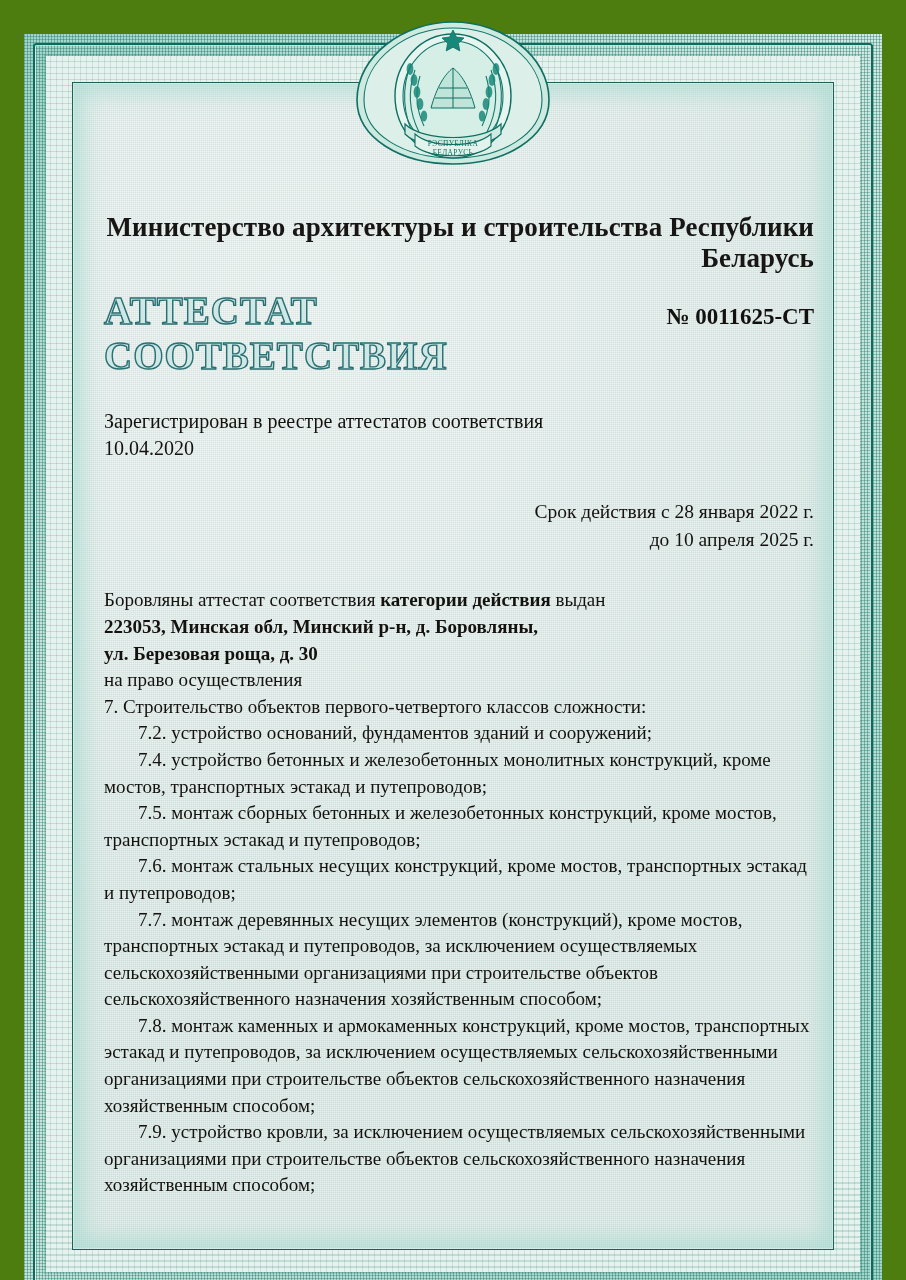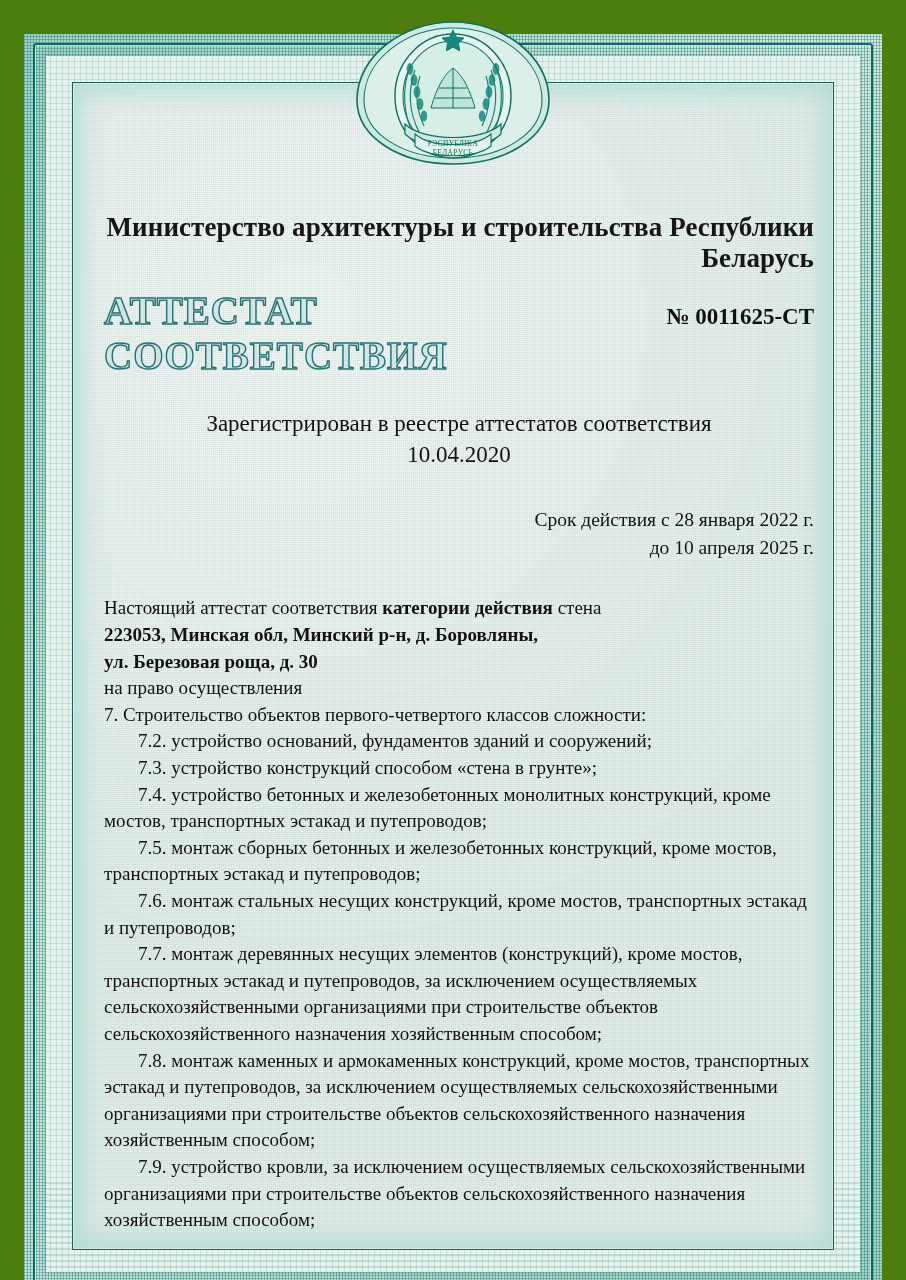--- a/index.html
+++ b/index.html
@@ -82,21 +82,21 @@
     display:flex;align-items:baseline;justify-content:flex-end;gap:14px;margin-top:14px;
   }
   .maintitle{
     font-size:39px;font-weight:bold;letter-spacing:1px;
     color:#cfe8e6;
     -webkit-text-stroke:1.4px #2a6f72;
     text-shadow:0 0 1px #7fb9bd;
   }
   .certno{font-size:23px;font-weight:bold;color:#12110f;white-space:nowrap;}
 
-  .reg{text-align:center;font-size:23px;margin-top:30px;line-height:1.35;}
+  .reg{font-size:20px;margin-top:30px;line-height:1.35;}
   .validity{text-align:right;font-size:19.5px;margin-top:36px;line-height:1.42;}
 
   .body{margin-top:34px;font-size:19px;line-height:1.40;}
   .b-bold{font-weight:bold;}
   .indent{text-indent:34px;}
   .para{margin:0;}
 </style>
 </head>
 <body>
 
@@ -173,27 +173,26 @@
       <div>Зарегистрирован в реестре аттестатов соответствия</div>
       <div>10.04.2020</div>
     </div>
 
     <div class="validity">
       <div>Срок действия с 28 января 2022 г.</div>
       <div>до 10 апреля 2025 г.</div>
     </div>
 
     <div class="body">
-      <p class="para"><span>Настоящий аттестат соответствия </span><span class="b-bold">категории действия</span><span> стена</span></p>
+      <p class="para"><span>Боровляны аттестат соответствия </span><span class="b-bold">категории действия</span><span> выдан</span></p>
       <p class="para b-bold">223053, Минская обл, Минский р-н, д. Боровляны,</p>
       <p class="para b-bold">ул. Березовая роща, д. 30</p>
       <p class="para">на право осуществления</p>
       <p class="para">7. Строительство объектов первого-четвертого классов сложности:</p>
       <p class="para indent">7.2. устройство оснований, фундаментов зданий и сооружений;</p>
-      <p class="para indent">7.3. устройство конструкций способом «стена в грунте»;</p>
       <p class="para indent">7.4. устройство бетонных и железобетонных монолитных конструкций, кроме мостов, транспортных эстакад и путепроводов;</p>
       <p class="para indent">7.5. монтаж сборных бетонных и железобетонных конструкций, кроме мостов, транспортных эстакад и путепроводов;</p>
       <p class="para indent">7.6. монтаж стальных несущих конструкций, кроме мостов, транспортных эстакад и путепроводов;</p>
       <p class="para indent">7.7. монтаж деревянных несущих элементов (конструкций), кроме мостов, транспортных эстакад и путепроводов, за исключением осуществляемых сельскохозяйственными организациями при строительстве объектов сельскохозяйственного назначения хозяйственным способом;</p>
       <p class="para indent">7.8. монтаж каменных и армокаменных конструкций, кроме мостов, транспортных эстакад и путепроводов, за исключением осуществляемых сельскохозяйственными организациями при строительстве объектов сельскохозяйственного назначения хозяйственным способом;</p>
       <p class="para indent">7.9. устройство кровли, за исключением осуществляемых сельскохозяйственными организациями при строительстве объектов сельскохозяйственного назначения хозяйственным способом;</p>
     </div>
 
   </div>
 </div>

